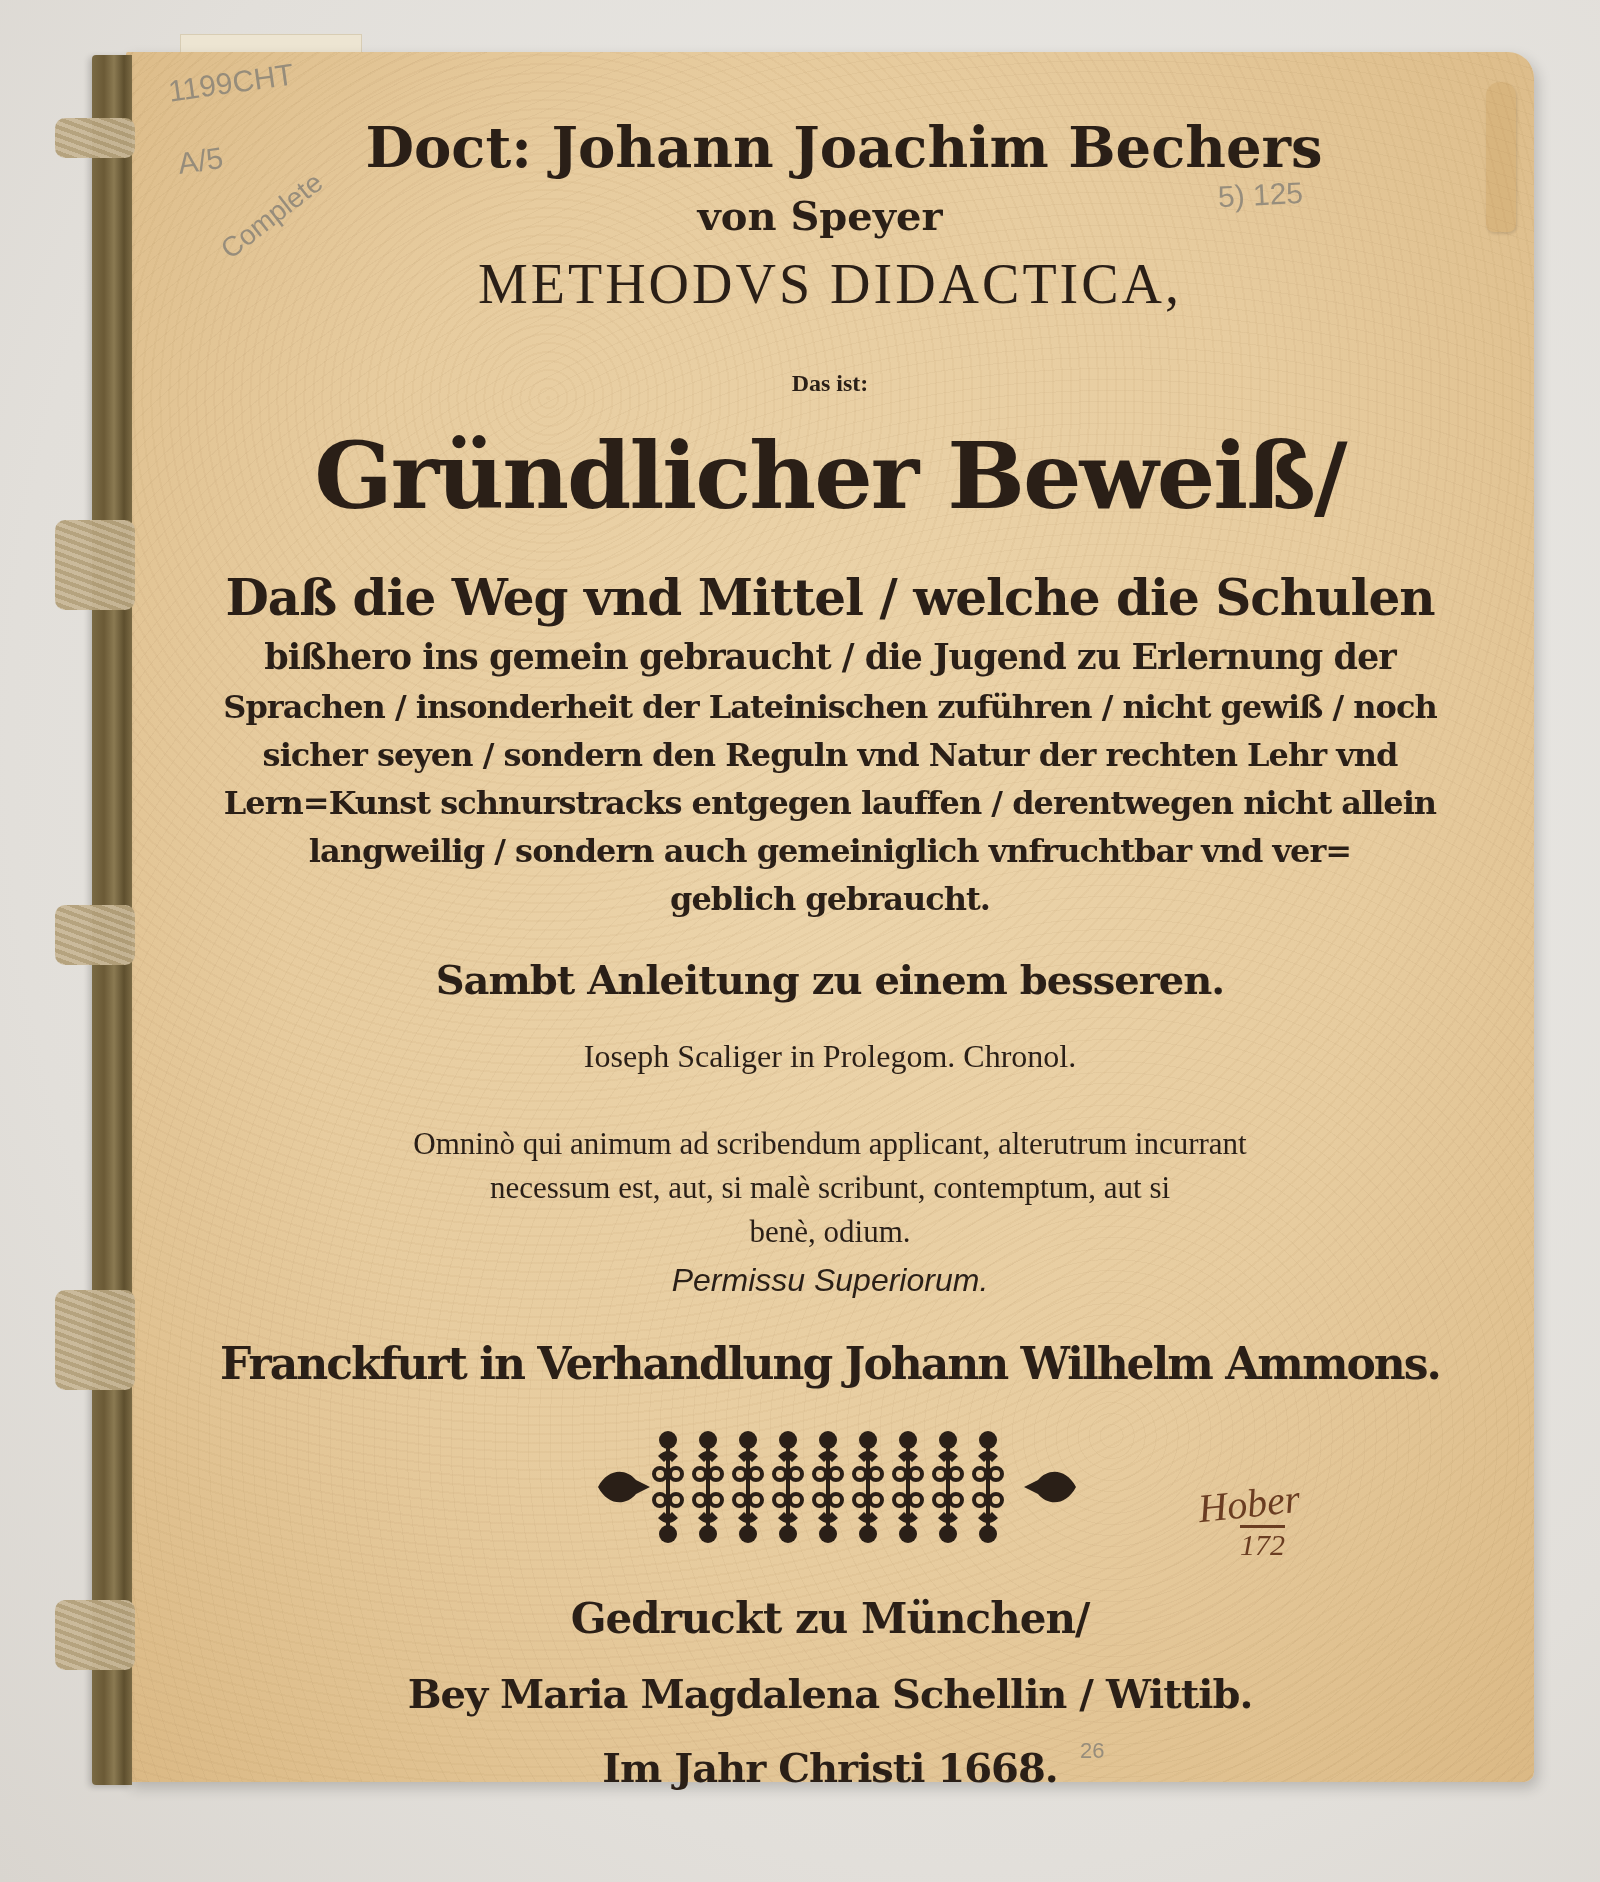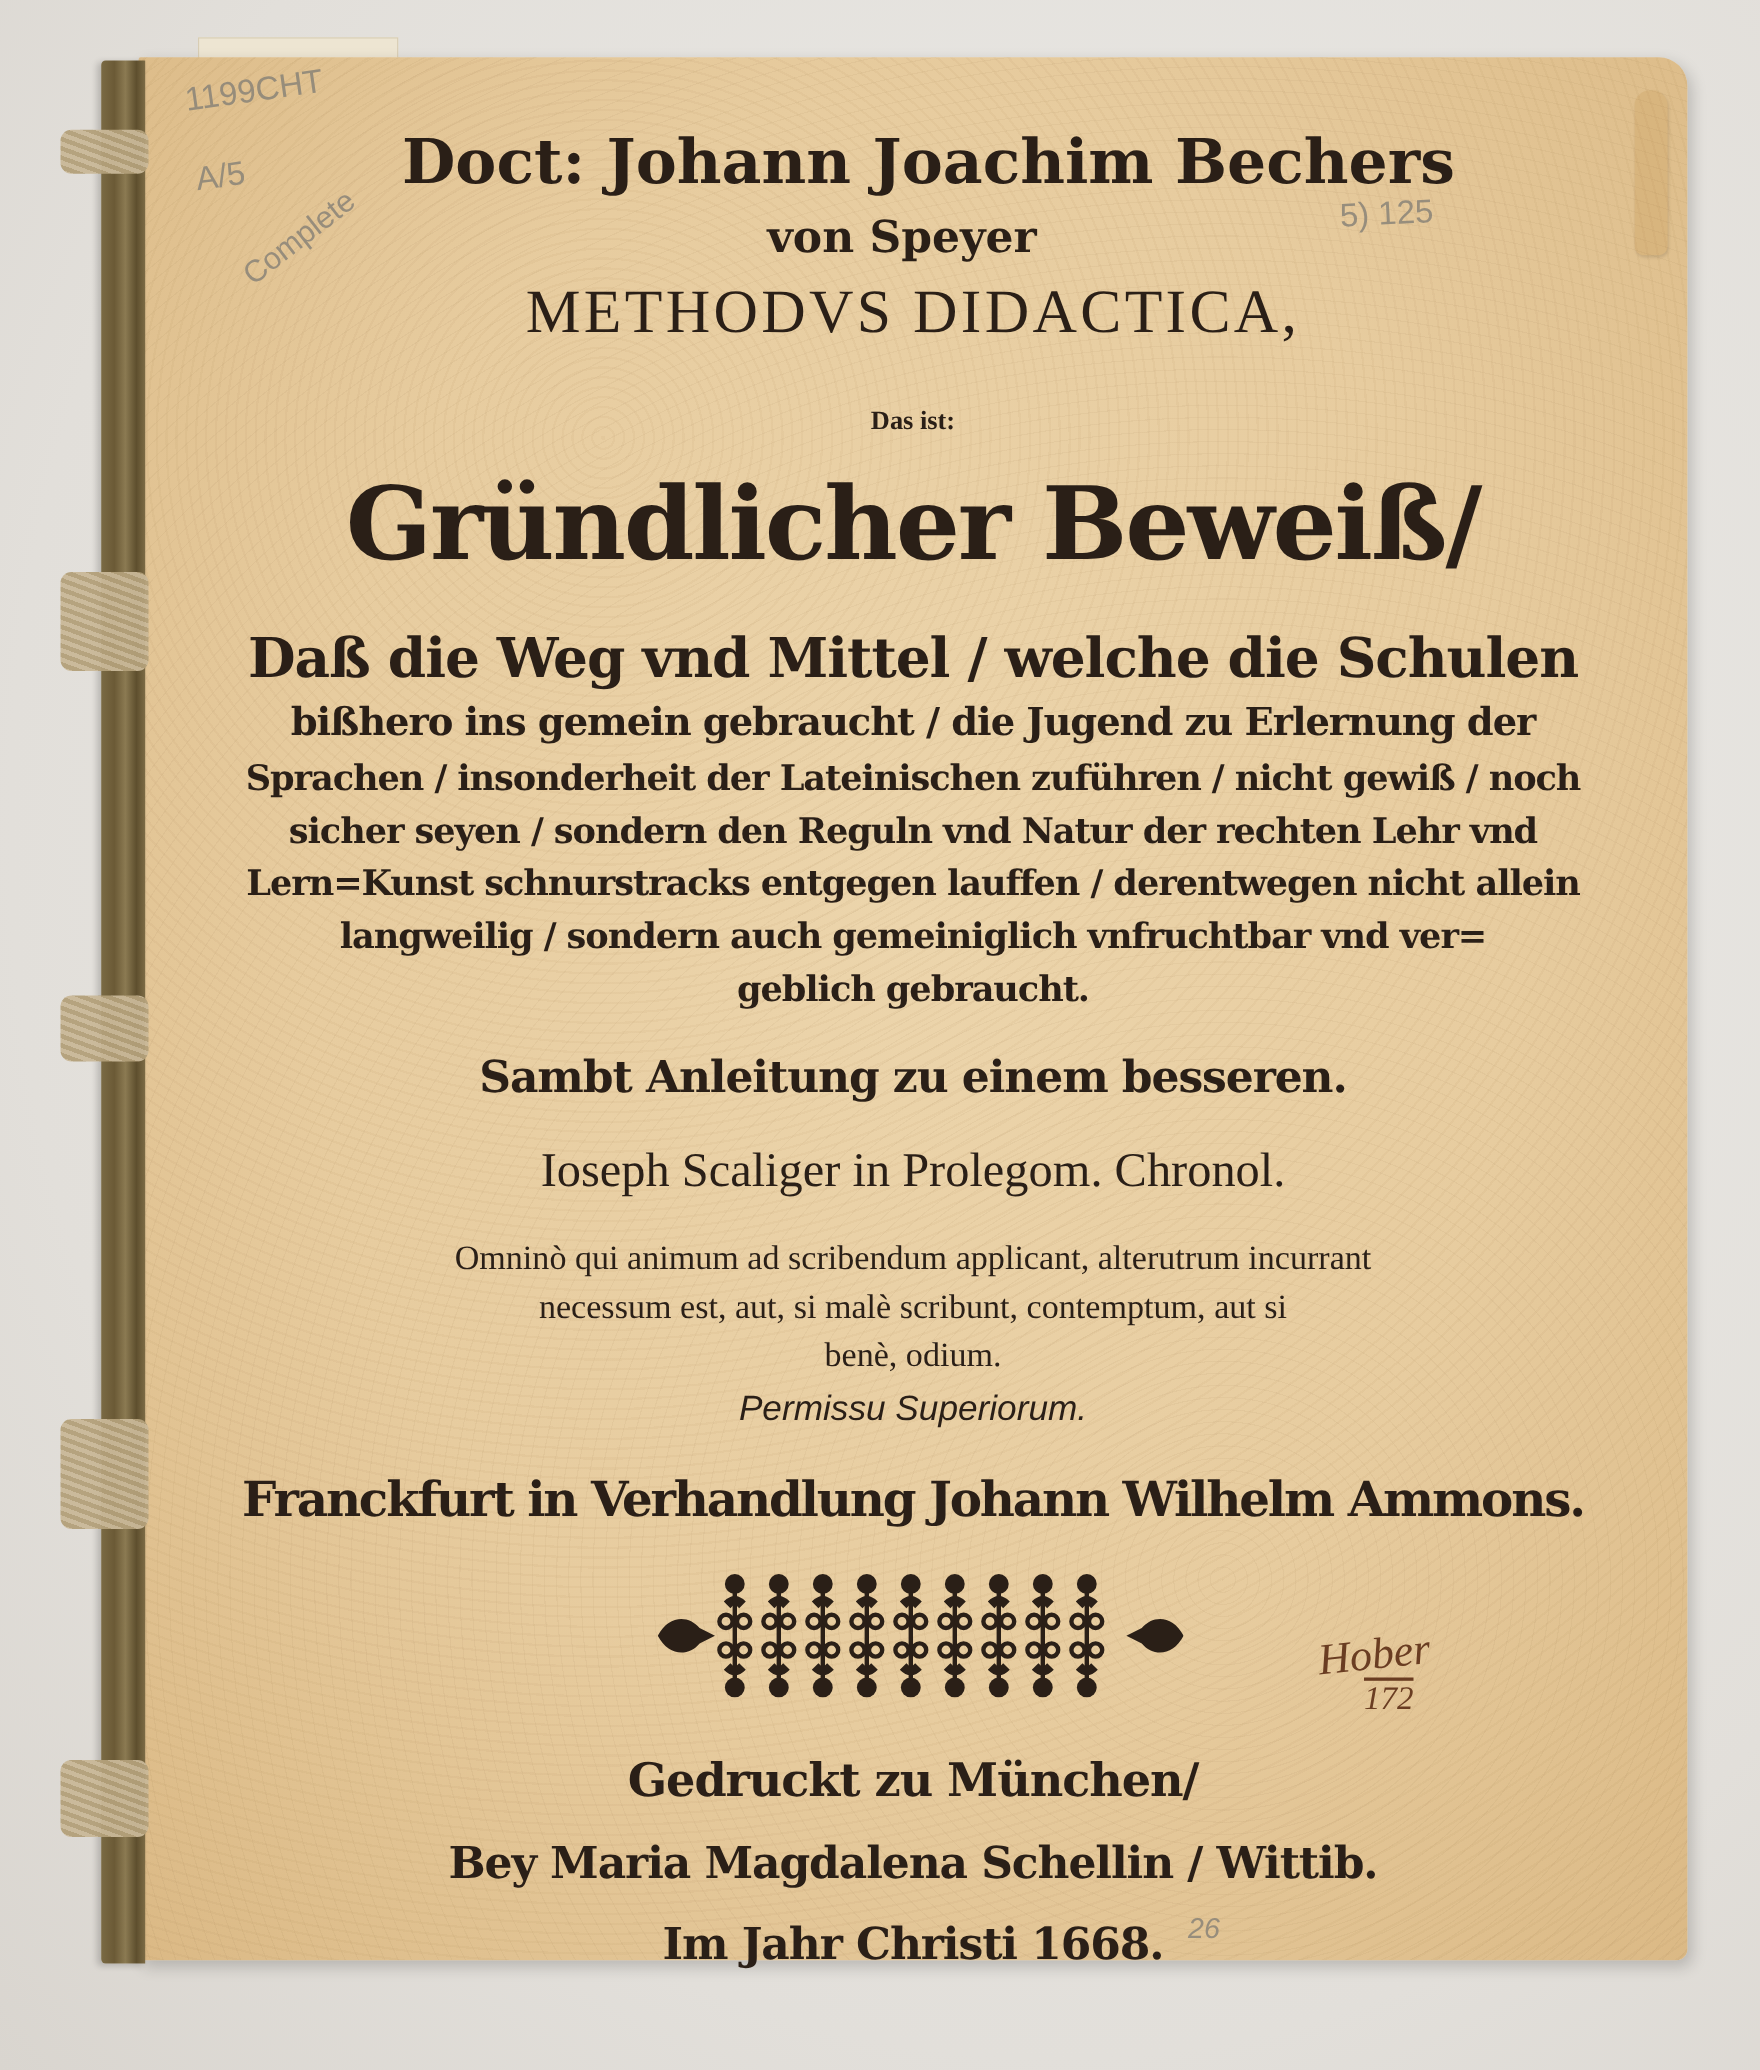--- a/index.html
+++ b/index.html
@@ -80,39 +80,39 @@
 <div class="thread" style="top:905px;height:60px;"></div>
 <div class="thread" style="top:1290px;height:100px;"></div>
 <div class="thread" style="top:1600px;height:70px;"></div>
 
 <div class="pencil" style="left:168px;top:66px;">1199CHT</div>
 <div class="pencil" style="left:178px;top:144px;">A/5</div>
 <div class="pencil" style="left:212px;top:200px;transform:rotate(-38deg);font-size:28px;">Complete</div>
 <div class="pencil" style="left:1218px;top:178px;transform:rotate(-3deg);">5) 125</div>
 <div class="ink" style="left:1198px;top:1480px;font-size:40px;transform:rotate(-6deg);">Hober</div>
 <div class="ink" style="left:1240px;top:1528px;font-size:30px;text-decoration:overline;">172</div>
-<div class="pencil" style="left:1080px;top:1738px;font-size:26px;transform:none;font-style:italic;">26</div>
+<div class="pencil" style="left:1080px;top:1738px;font-size:22px;transform:none;">26</div>
 
 <div class="text-block">
   <div class="line bl" style="top:62px;font-size:56px;left:28px;">Doct: Johann Joachim Bechers</div>
   <div class="line bl" style="top:140px;font-size:40px;left:-20px;">von Speyer</div>
   <div class="line rm" style="top:200px;font-size:56px;letter-spacing:3px;">METHODVS DIDACTICA,</div>
   <div class="line bl" style="top:318px;font-size:24px;font-family:Liberation Serif, serif;">Das ist:</div>
   <div class="line bl" style="top:370px;font-size:92px;letter-spacing:-2px;">Gründlicher Beweiß/</div>
 
   <div class="line bl" style="top:516px;font-size:50px;letter-spacing:-1px;">Daß die Weg vnd Mittel / welche die Schulen</div>
   <div class="line bl" style="top:584px;font-size:35px;letter-spacing:-1px;">bißhero ins gemein gebraucht / die Jugend zu Erlernung der</div>
   <div class="line bl" style="top:636px;font-size:32px;letter-spacing:-1px;">Sprachen / insonderheit der Lateinischen zuführen / nicht gewiß / noch</div>
   <div class="line bl" style="top:684px;font-size:32px;letter-spacing:-1px;">sicher seyen / sondern den Reguln vnd Natur der rechten Lehr vnd</div>
   <div class="line bl" style="top:732px;font-size:32px;letter-spacing:-1px;">Lern=Kunst schnurstracks entgegen lauffen / derentwegen nicht allein</div>
   <div class="line bl" style="top:780px;font-size:32px;letter-spacing:-1px;">langweilig / sondern auch gemeiniglich vnfruchtbar vnd ver=</div>
   <div class="line bl" style="top:828px;font-size:32px;letter-spacing:-1px;">geblich gebraucht.</div>
 
   <div class="line bl" style="top:904px;font-size:40px;letter-spacing:-1px;">Sambt Anleitung zu einem besseren.</div>
-  <div class="line rm" style="top:986px;font-size:44px;">Ioseph Scaliger in Prolegom. Chronol.</div>
+  <div class="line rm" style="top:986px;font-size:32px;">Ioseph Scaliger in Prolegom. Chronol.</div>
 
   <div class="line rm" style="top:1074px;font-size:31px;">Omninò qui animum ad scribendum applicant, alterutrum incurrant</div>
   <div class="line rm" style="top:1118px;font-size:31px;font-family:Liberation Serif, serif;">necessum est, aut, si malè scribunt, contemptum, aut si</div>
   <div class="line rm" style="top:1162px;font-size:31px;">benè, odium.</div>
   <div class="line it" style="top:1210px;font-size:32px;">Permissu Superiorum.</div>
 
   <div class="line bl" style="top:1286px;font-size:44px;letter-spacing:-2px;">Franckfurt in Verhandlung Johann Wilhelm Ammons.</div>
 
   <div class="line bl" style="top:1542px;font-size:42px;letter-spacing:-1px;">Gedruckt zu München/</div>
   <div class="line bl" style="top:1618px;font-size:40px;letter-spacing:-1px;">Bey Maria Magdalena Schellin / Wittib.</div>

